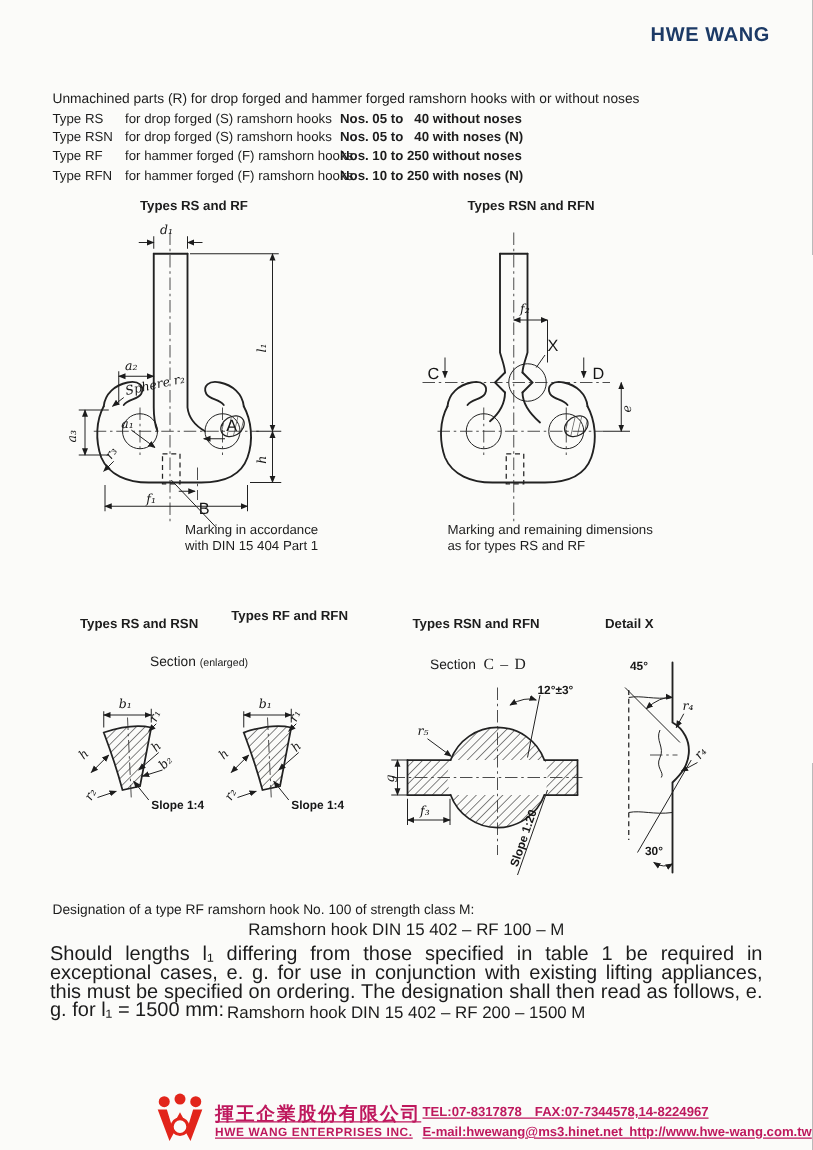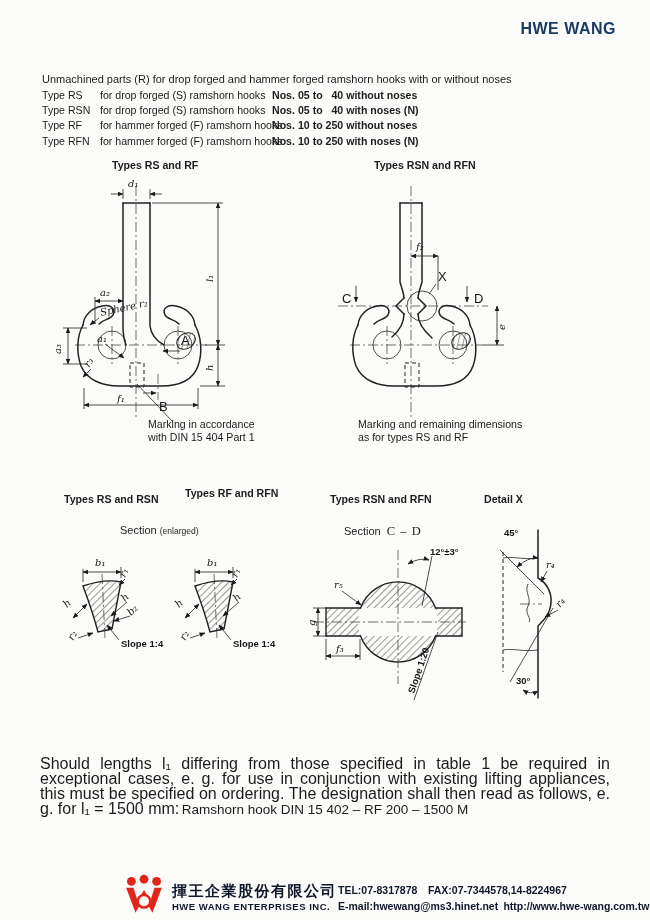--- a/index.html
+++ b/index.html
@@ -22,21 +22,21 @@
   .para{position:absolute;left:40px;width:570px;font-size:16px;line-height:15px;text-align:justify;}
   svg.fig{position:absolute;}
   .outline{stroke:#222;stroke-width:1.5;fill:none;stroke-linecap:round;}
   .thin{stroke:#222;stroke-width:.8;fill:none;}
   .dim-line{stroke:#222;stroke-width:.8;fill:none;}
   .cl{stroke:#333;stroke-width:.7;fill:none;stroke-dasharray:10 3 2 3;}
   .dash{stroke:#222;stroke-width:1;fill:none;stroke-dasharray:4 3;}
   .dim{font:italic 10px "DejaVu Serif",serif;fill:#161616;}
   .cap{font:13px "Liberation Sans",sans-serif;fill:#161616;}
   .note{font:bold 9.5px "Liberation Sans",sans-serif;fill:#161616;}
-  .red{color:#0f172a;}
+  .red{color:#be185d;text-decoration:underline;}
   .f-zh{font-size:15px;font-weight:bold;letter-spacing:1.5px;}
   .f-en{font-size:9.5px;font-weight:bold;letter-spacing:.5px;}
   .f-ct{font-size:10.5px;font-weight:bold;}
 </style>
 </head>
 <body>
 
 <div class="page">
 
   <svg width="0" height="0" style="position:absolute">
@@ -306,20 +306,22 @@
     <text class="note" x="26" y="16">45°</text>
     <line class="dim-line" x1="32" y1="162" x2="75" y2="88"></line>
     <path class="dim-line" d="M45,170 Q53,175 60,171" marker-start="url(#arr)" marker-end="url(#arr)"></path>
     <text class="note" x="38" y="164">30°</text>
     <text class="dim" x="68" y="48">r₄</text>
     <line class="dim-line" x1="69" y1="51" x2="63" y2="62" marker-end="url(#arr)"></line>
     <text class="dim" transform="translate(82,88) rotate(-50)">r₄</text>
     <line class="dim-line" x1="80" y1="90" x2="67" y2="97" marker-end="url(#arr)"></line>
   </svg>
 
+  <div class="t body" style="left:42px;top:722px">Designation of a type RF ramshorn hook No. 100 of strength class M:</div>
+  <div class="formula" style="top:736px">Ramshorn hook DIN 15 402 – RF 100 – M</div>
   <div class="para" style="top:756px">Should lengths l₁ differing from those specified in table 1 be required in exceptional cases, e. g. for use in conjunction with existing lifting appliances, this must be specified on ordering. The designation shall then read as follows, e. g. for l₁ = 1500 mm:</div>
   <div class="formula" style="top:802px">Ramshorn hook DIN 15 402 – RF 200 – 1500 M</div>
 
   <svg class="fig" style="left:123px;top:874px" width="42" height="42" viewBox="0 0 40 40">
     <g fill="#e2251b">
       <circle cx="8" cy="7" r="4.2"></circle>
         <circle cx="20" cy="5" r="4.2"></circle>
         <circle cx="32" cy="7" r="4.2"></circle>
       <path d="M3,13 L12,37 L20,22 L28,37 L37,13 L30,13 L26,26 L20,15 L14,26 L10,13 Z"></path>
     </g>

